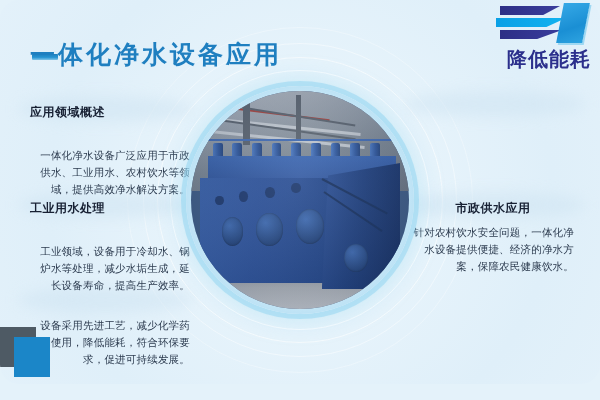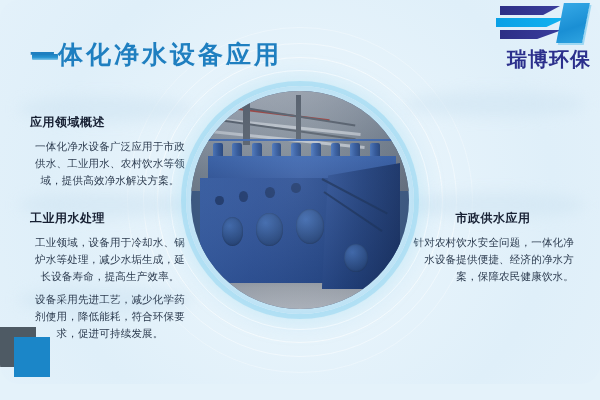--- a/index.html
+++ b/index.html
@@ -61,28 +61,28 @@
     box-shadow:2px 2px 0 0 #9fd8f2;
   }
   #logo-text{
     margin-top:2px;text-align:right;padding-right:3px;
     font-size:20px;font-weight:bold;color:#2b2f8c;letter-spacing:1px;
   }
 
   
   .block{position:absolute;}
   .block h3{
-    margin:14px 0 7px 0;font-size:12px;font-weight:bold;color:#172033;letter-spacing:.5px;
+    margin:4px 0 7px 0;font-size:12px;font-weight:bold;color:#172033;letter-spacing:.5px;
   }
   .block p{
     margin:0;font-size:10.5px;line-height:17px;color:#2b3a4e;letter-spacing:.2px;
   }
   .left-col{left:30px;width:160px;}
   .left-col h3{text-align:left;}
-  .left-col p{text-align:center;}
+  .left-col p{text-align:right;margin-top:26px;}
   .right-col{right:26px;width:162px;text-align:right;}
   .right-col h3{text-align:center;}
   .right-col p{text-align:right;}
 
   #blk-overview{top:100px;}
   #blk-industrial{top:196px;}
   #blk-eco{top:291px;}
   #blk-municipal{top:95px;}
   #blk-rural{top:196px;}
 
@@ -151,21 +151,21 @@
   <div id="title-bar"></div>
   <div id="title">一体化净水设备应用</div>
 
   <div id="logo">
     <div id="logo-mark">
       <div class="bar dark" id="b1"></div>
       <div class="bar cyan" id="b2"></div>
       <div class="bar darkw" id="b3"></div>
       <div id="tile"></div>
     </div>
-    <div id="logo-text">瑞博环保</div>
+    <div id="logo-text">降低能耗</div>
   </div>
 
   <div class="block left-col" id="blk-overview">
     <h3>应用领域概述</h3>
     <p>一体化净水设备广泛应用于市政供水、工业用水、农村饮水等领域，提供高效净水解决方案。</p>
   </div>
 
   <div class="block left-col" id="blk-industrial">
     <h3>工业用水处理</h3>
     <p>工业领域，设备用于冷却水、锅炉水等处理，减少水垢生成，延长设备寿命，提高生产效率。</p>

